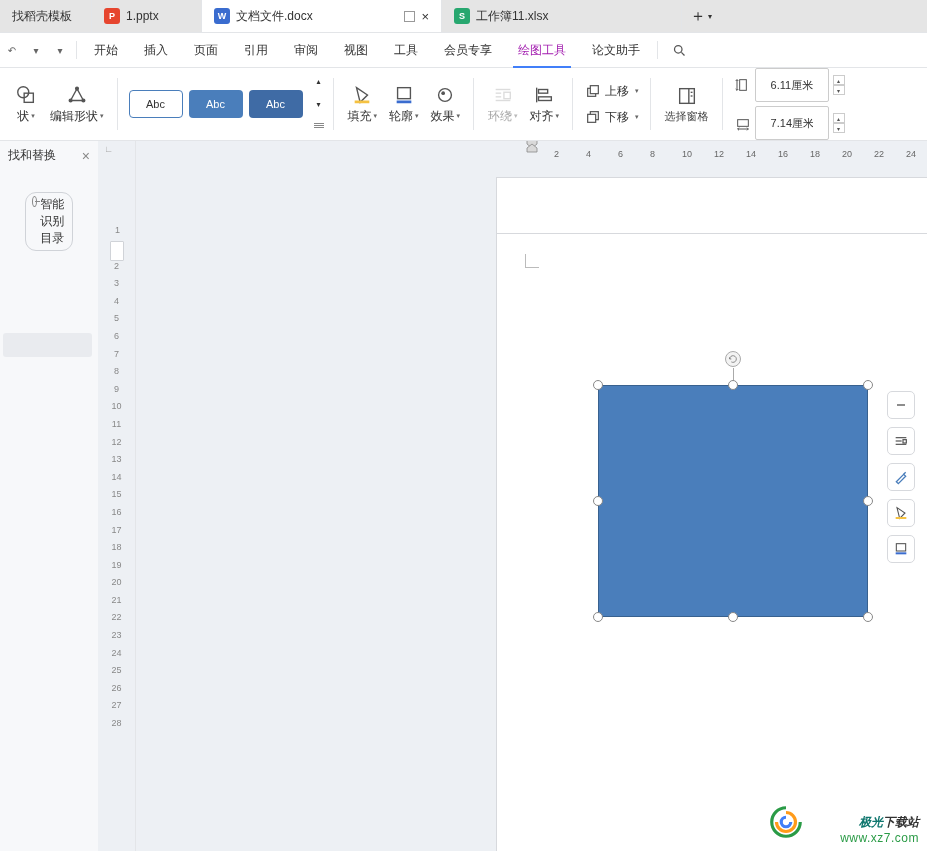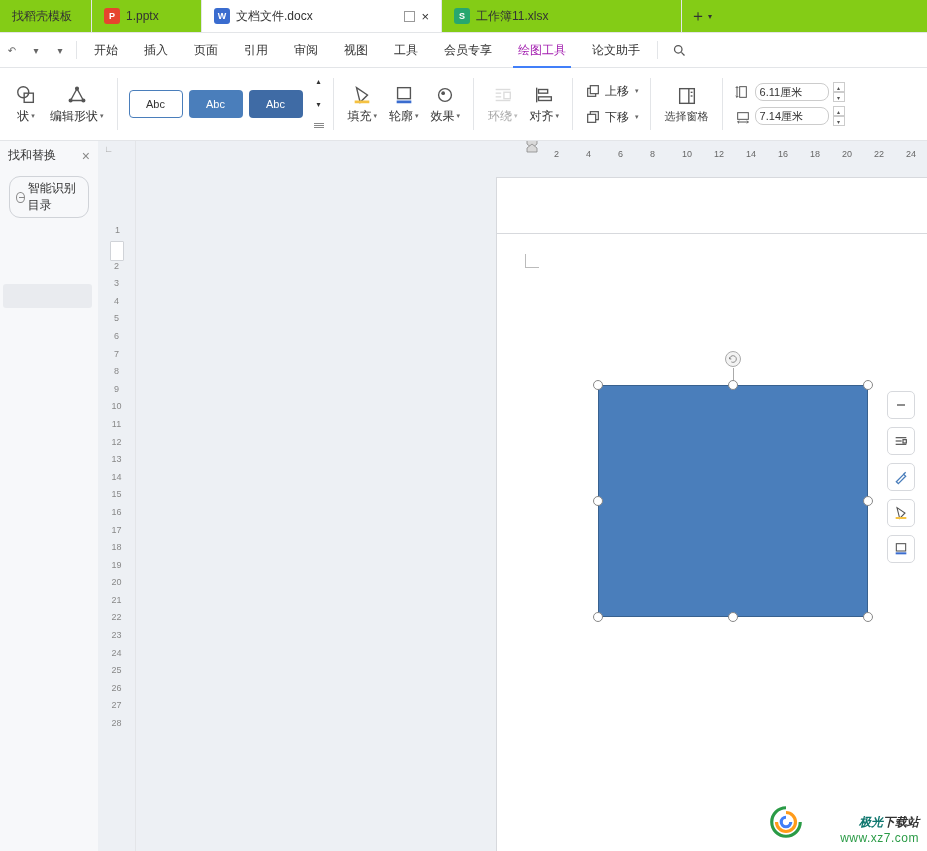--- a/index.html
+++ b/index.html
@@ -1,19 +1,19 @@
 <!DOCTYPE html>
 <html><head>
 <meta charset="utf-8">
 <style>
   *{box-sizing:border-box;margin:0;padding:0;font-family:"Microsoft YaHei",Arial,sans-serif;font-size:12px;color:#333;}
   body{width:927px;height:851px;background:#fff;overflow:hidden;position:relative;}
 
   
-  .tabbar{height:33px;background:#84cc16;display:flex;align-items:stretch;border-bottom:1px solid #e3e5e8;}
+  .tabbar{height:33px;background:#e5e5e5;display:flex;align-items:stretch;border-bottom:1px solid #e3e5e8;}
   .tab{display:flex;align-items:center;gap:6px;padding:0 12px;min-width:110px;border-right:1px solid #e3e5e8;position:relative;cursor:pointer;}
   .tab.template{min-width:92px;}
   .tab.active{background:#fff;}
   .tab .doc-icon{width:16px;height:16px;border-radius:3px;display:flex;align-items:center;justify-content:center;color:#fff;font-size:9px;font-weight:bold;}
   .icon-p{background:#e6452e;}
   .icon-w{background:#3a6ccf;}
   .icon-s{background:#27a76f;}
   .tab .tab-label{flex:1;white-space:nowrap;overflow:hidden;text-overflow:ellipsis;}
   .tab .tab-actions{display:flex;gap:6px;align-items:center;color:#888;}
   .tab .sq{width:11px;height:11px;border:1px solid #999;}
@@ -55,30 +55,30 @@
 
   
   .vstack{display:flex;flex-direction:column;gap:4px;padding:2px 4px;}
   .mini-btn{display:flex;align-items:center;gap:4px;cursor:pointer;font-size:11px;color:#444;height:22px;}
   .mini-btn .dd{font-size:7px;color:#666;margin-left:2px;}
   .mini-ico{width:16px;height:16px;display:flex;align-items:center;justify-content:center;}
 
   
   .size-col{display:flex;flex-direction:column;gap:4px;padding:2px 4px;}
   .size-row{display:flex;align-items:center;gap:4px;}
-  .size-row input{width:74px;height:18px;border:1px solid #ccc;border-radius:8px;padding:0 4px;font-size:11px;}
+  .size-row input{width:74px;height:34px;border:1px solid #ccc;border-radius:2px;padding:0 15px;font-size:11px;}
   .spinner-col{display:flex;flex-direction:column;}
   .spinner-col span{width:12px;height:10px;border:1px solid #ccc;font-size:6px;display:flex;align-items:center;justify-content:center;color:#555;cursor:pointer;background:#fff;}
   .size-ico{width:16px;height:16px;}
 
   
   .sidepanel{position:absolute;left:0;top:141px;width:98px;bottom:0;background:#f7f8fa;}
   .sidepanel .title{display:flex;align-items:center;justify-content:space-between;padding:6px 8px;color:#333;gap:16px;}
   .sidepanel .title .x{color:#888;font-size:14px;cursor:pointer;}
-  .badge{margin:6px;padding:3px 6px;border:1px solid #d0d3d8;border-radius:11px;font-size:11px;color:#555;display:inline-flex;align-items:center;gap:3px;cursor:pointer;}
+  .badge{margin:22px;padding:3px 6px;border:1px solid #d0d3d8;border-radius:11px;font-size:11px;color:#555;display:inline-flex;align-items:flex-start;gap:3px;cursor:pointer;}
   .badge .ci{width:11px;height:11px;border:1px solid #888;border-radius:50%;position:relative;}
   .badge .ci::after{content:"";position:absolute;left:2px;top:4px;width:5px;height:1px;background:#888;}
   .sp-block{margin-top:60px;height:24px;background:#e9ebef;border-radius:3px;margin-left:3px;margin-right:6px;}
 
   
   .thumb-col{position:absolute;left:98px;top:141px;width:38px;bottom:0;background:#edf0f4;border-right:1px solid #e3e5e8;}
   .thumb-corner{height:16px;display:flex;align-items:center;padding-left:6px;color:#aaa;font-size:9px;}
   .thumb-spacer{height:80px;}
   .thumb-nums{display:flex;flex-direction:column;align-items:center;gap:3.2px;padding-top:4px;}
   .thumb-nums span{font-size:9px;color:#888;line-height:14.4px;}

